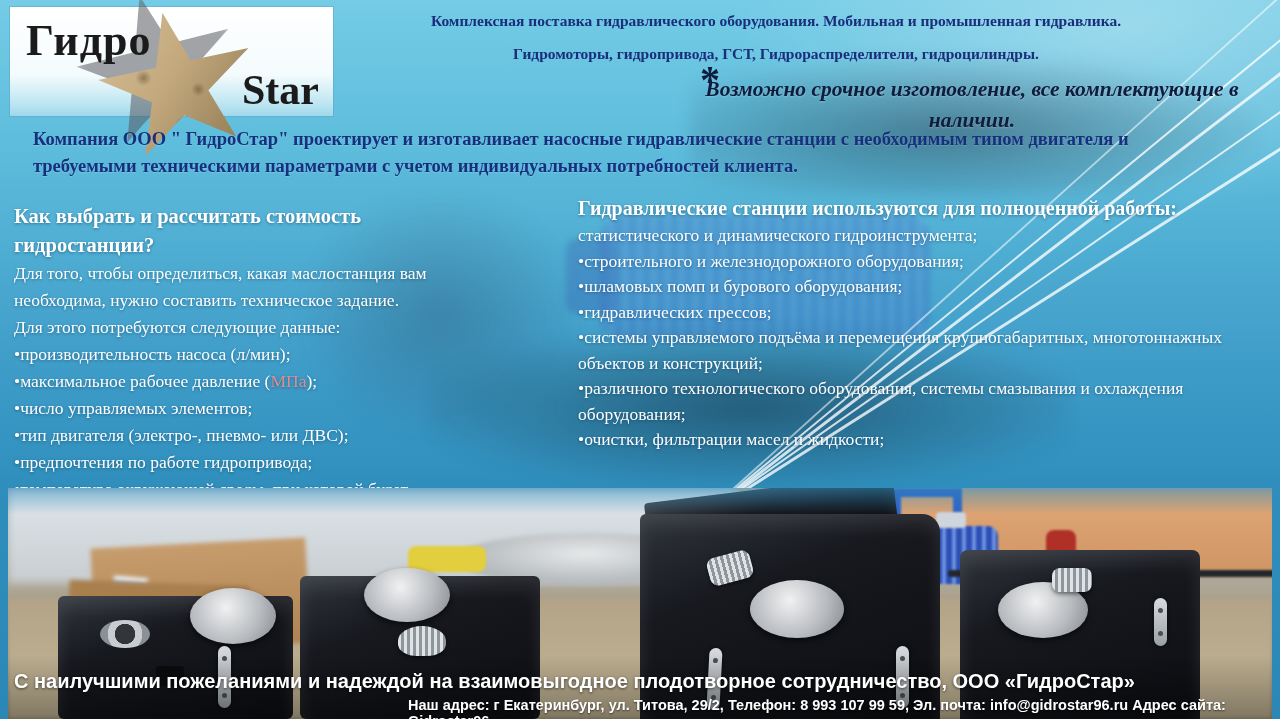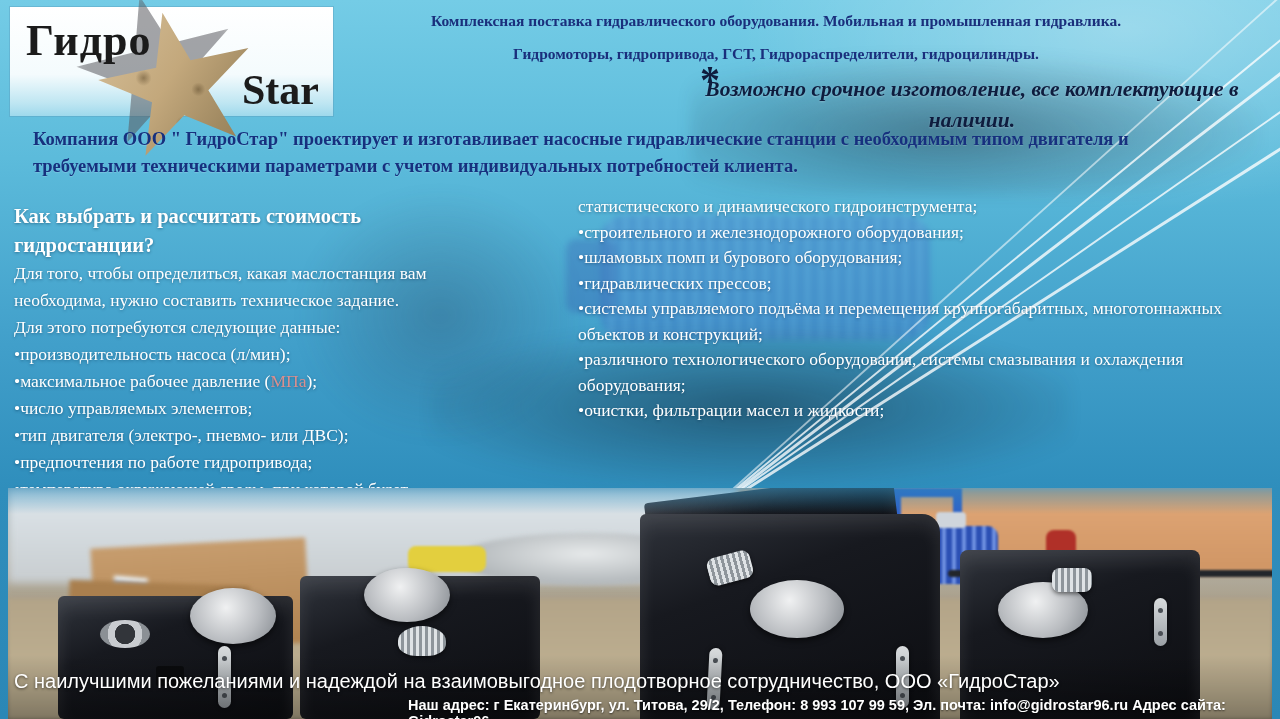--- a/index.html
+++ b/index.html
@@ -97,21 +97,21 @@
   .gauge{position:absolute;width:13px;height:62px;border-radius:7px;background:linear-gradient(180deg,#d8dbdd,#9aa0a5);box-shadow:0 0 4px rgba(0,0,0,.6);}
   .gauge::before,.gauge::after{content:"";position:absolute;left:4px;width:5px;height:5px;border-radius:50%;background:#4a4f55;}
   .gauge::before{top:10px;} .gauge::after{bottom:10px;}
   .gauge.g1{left:210px;top:158px;}
   .gauge.g2{left:700px;top:160px;transform:rotate(3deg);}
   .gauge.g3{left:888px;top:158px;}
   .gauge.g4{left:1146px;top:110px;height:48px;}
   .latch{position:absolute;left:148px;top:178px;width:28px;height:20px;background:#0a0b0d;border-radius:3px;}
   
   .footer-head{position:absolute;left:14px;top:670px;width:1150px;color:#fff;
-    font-family:"Liberation Sans","DejaVu Sans",sans-serif;font-weight:normal;font-size:20px;
+    font-family:"Liberation Sans","DejaVu Sans",sans-serif;font-weight:bold;font-size:20px;
     text-shadow:0 1px 3px rgba(0,0,0,.6);}
   .footer-contact{position:absolute;left:408px;top:697px;width:860px;color:#fff;
     font-family:"Liberation Sans","DejaVu Sans",sans-serif;font-weight:bold;font-size:14.5px;
     text-shadow:0 1px 2px rgba(0,0,0,.6);}
 </style>
 </head>
 <body>
 
 <div id="page">
 
@@ -151,20 +151,21 @@
     <p>Для этого потребуются следующие данные:</p>
     <p>•производительность насоса (л/мин);</p>
     <p><span>•максимальное рабочее давление (</span><span class="hl-red">МПа</span><span>);</span></p>
     <p>•число управляемых элементов;</p>
     <p>•тип двигателя (электро-, пневмо- или ДВС);</p>
     <p>•предпочтения по работе гидропривода;</p>
     <p>•температура окружающей среды, при которой будет производиться эксплуатация маслостанции (климатическое исполнение).</p>
   </div>
 
   <div class="col rightcol">
+    <h2>Гидравлические станции используются для полноценной работы:</h2>
     <p>статистического и динамического гидроинструмента;</p>
     <p>•строительного и железнодорожного оборудования;</p>
     <p>•шламовых помп и бурового оборудования;</p>
     <p>•гидравлических прессов;</p>
     <p>•системы управляемого подъёма и перемещения крупногабаритных, многотоннажных объектов и конструкций;</p>
     <p>•различного технологического оборудования, системы смазывания и охлаждения оборудования;</p>
     <p>•очистки, фильтрации масел и жидкости;</p>
   </div>
 
   <div class="band">

